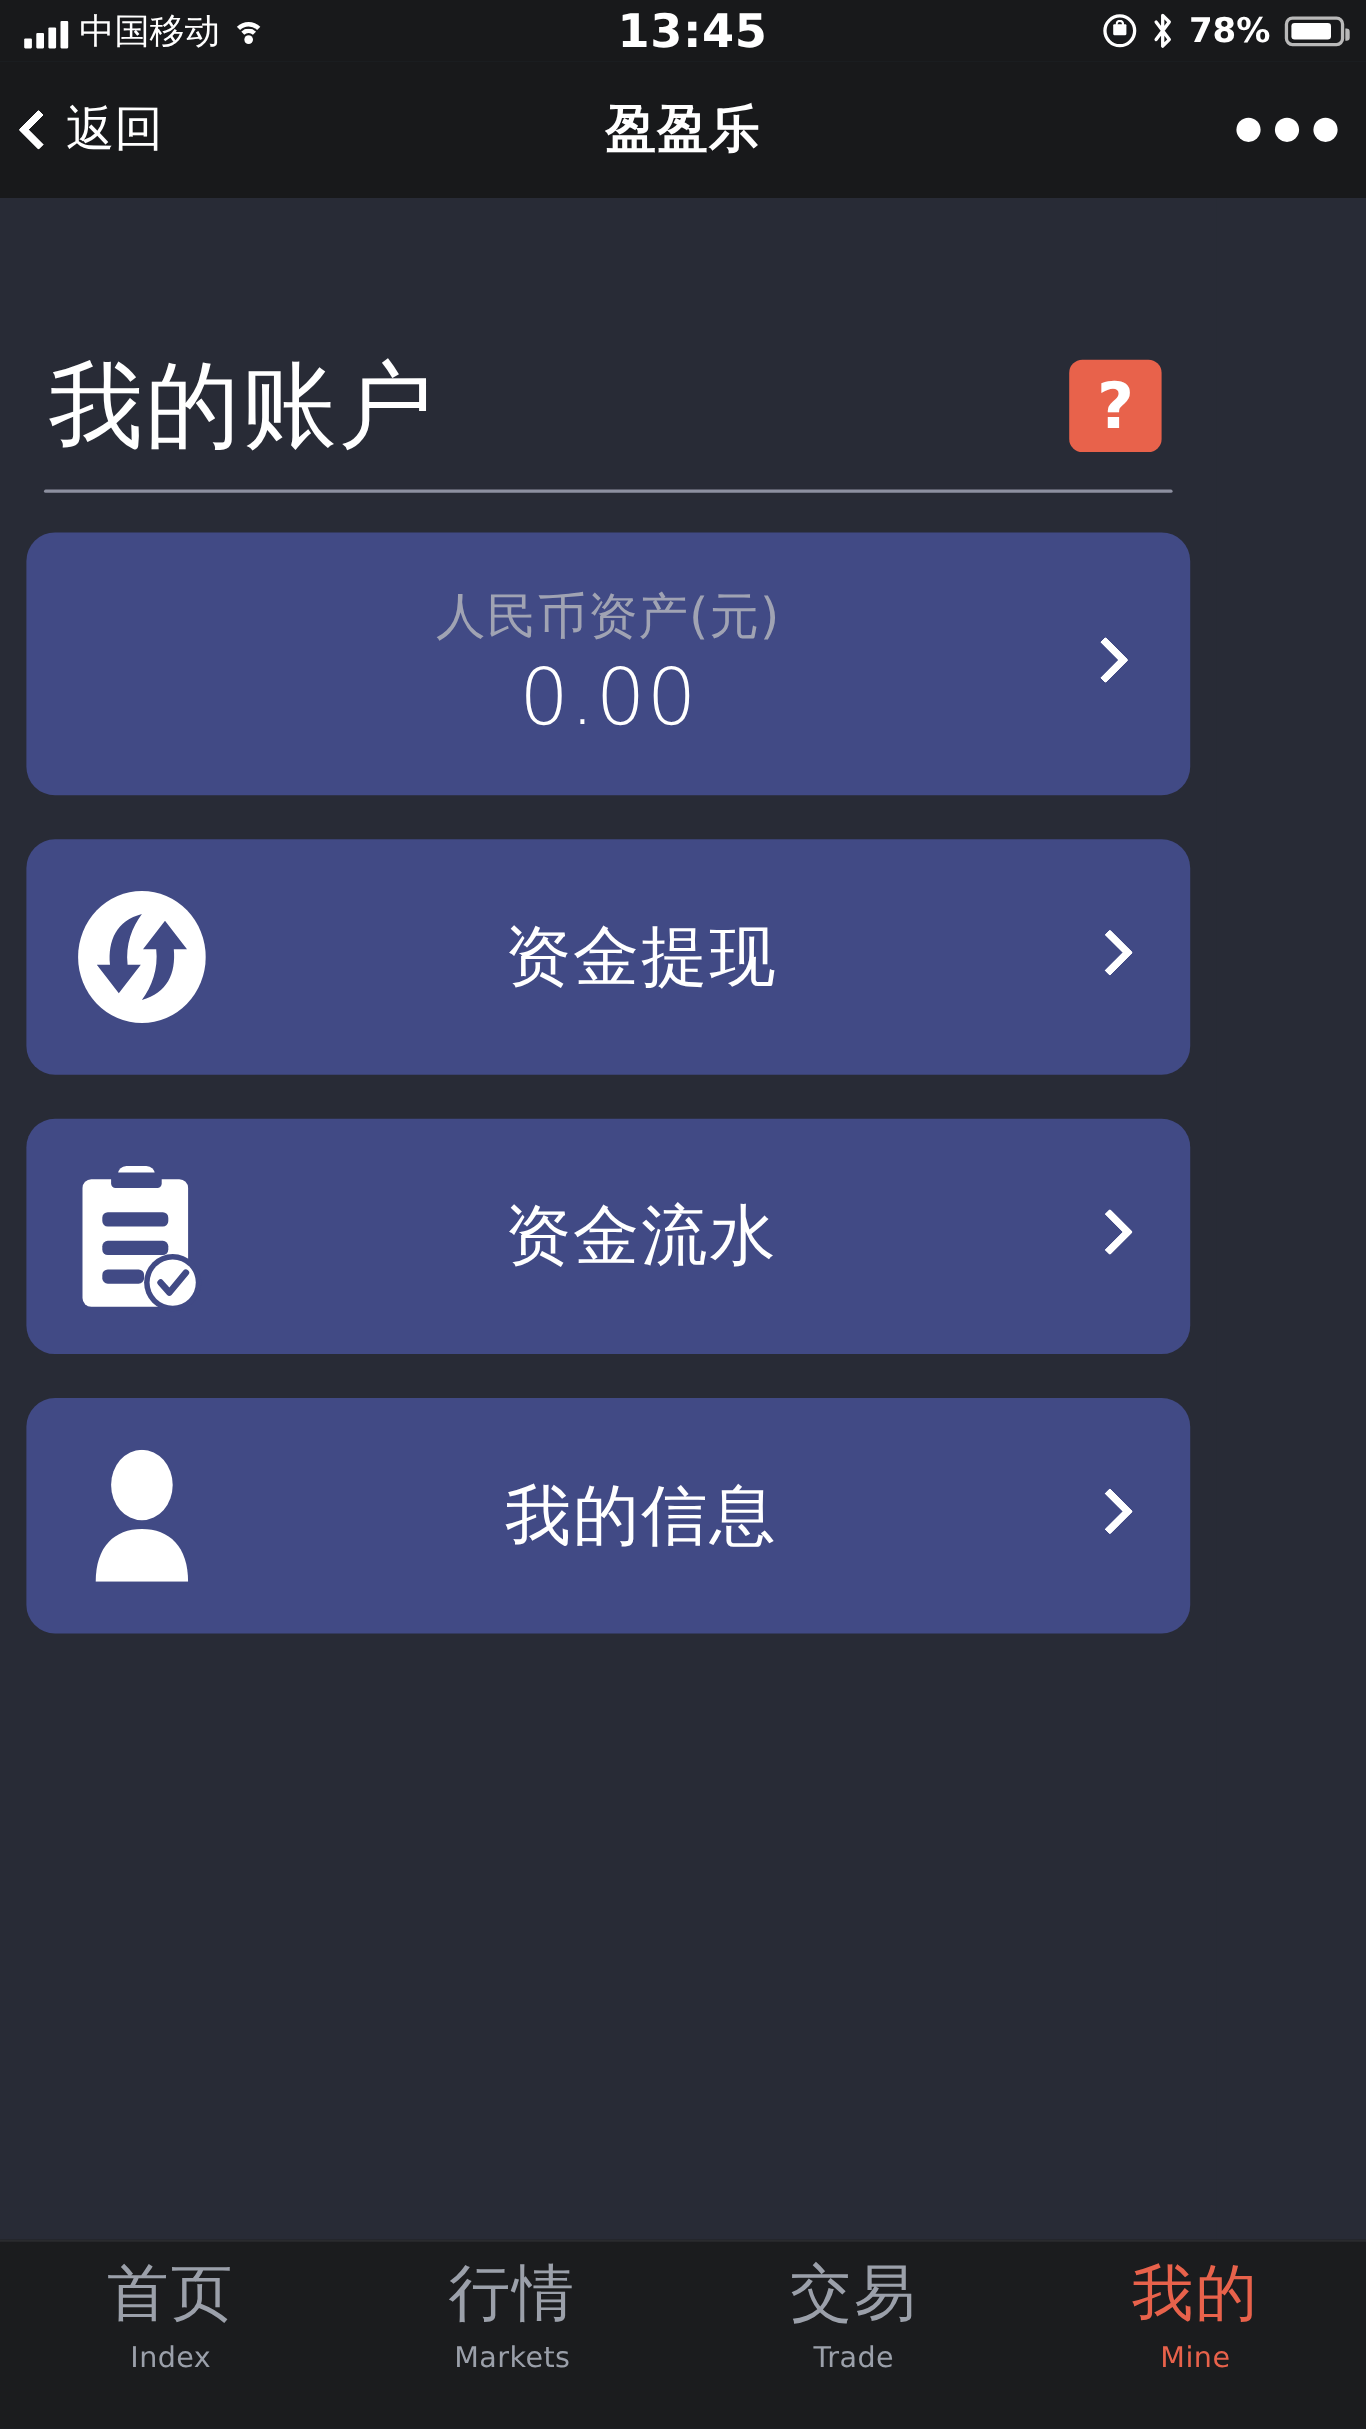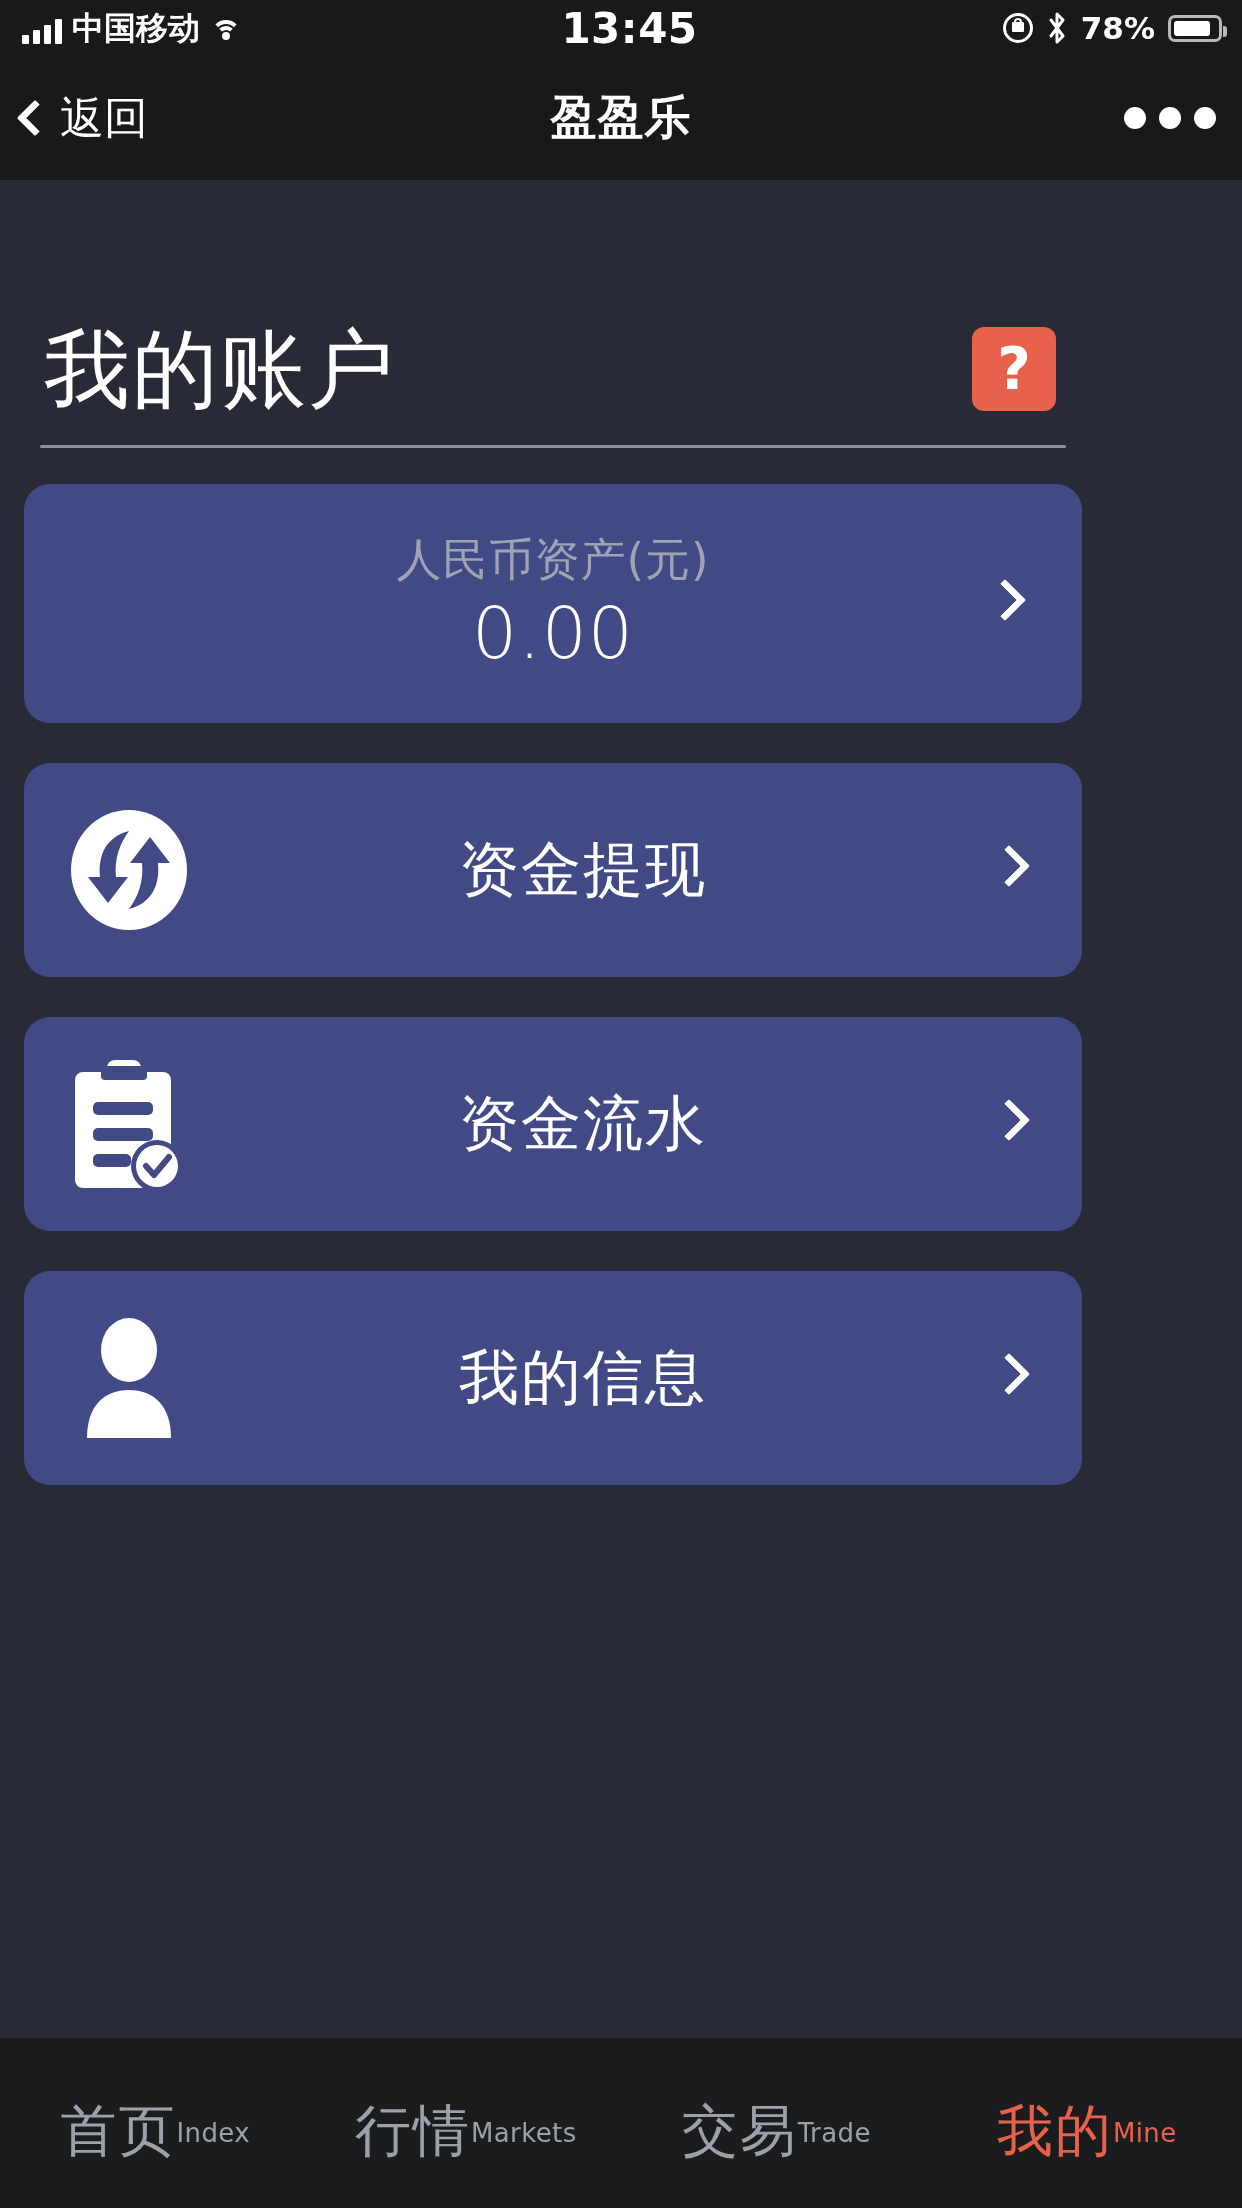--- a/index.html
+++ b/index.html
@@ -15,21 +15,21 @@
   .statusbar {
     position:absolute; top:0; left:0; width:1242px; height:56px;
     background:#18191b; color:#fff;
     display:flex; align-items:center;
   }
   .sb-left { display:flex; align-items:flex-end; gap:10px; padding-left:22px; }
   .bars { display:flex; align-items:flex-end; gap:4px; height:26px; }
   .bars i { display:block; width:7px; background:#fff; border-radius:1px; }
   .bars i:nth-child(1){height:9px}.bars i:nth-child(2){height:14px}
   .bars i:nth-child(3){height:19px}.bars i:nth-child(4){height:25px}
-  .carrier { font-size:32px; line-height:32px; font-weight:700; letter-spacing:0px; }
+  .carrier { font-size:32px; line-height:32px; font-weight:400; letter-spacing:0px; }
   .wifi { position:relative; width:32px; height:26px; }
   .wifi span {
     position:absolute; left:50%; transform:translateX(-50%);
     border:3px solid #fff; border-bottom-color:transparent;
     border-left-color:transparent; border-right-color:transparent;
     border-radius:50%;
   }
   .wifi .w1 { width:30px; height:30px; top:2px; border-width:4px; }
   .wifi .w2 { width:19px; height:19px; top:8px; border-width:4px; }
   .wifi .w3 { width:8px;  height:8px;  top:14px; border-width:4px; background:#fff; border-radius:50%; }
@@ -113,22 +113,22 @@
     transform:rotate(45deg); border-radius:2px;
   }
   .balance-card .chev { right:62px; }
 
   
   .tabbar {
     position:absolute; bottom:0; left:0; width:1242px; height:172px;
     background:#1b1c1e; display:flex; border-top:2px solid #2a2b2e;
   }
   .tab {
-    flex:1; display:flex; flex-direction:row; align-items:center;
-    justify-content:center; padding-top:16px; cursor:pointer;
+    flex:1; display:flex; flex-direction:column; align-items:center;
+    justify-content:flex-start; padding-top:16px; cursor:pointer;
   }
   .tab .cn { font-size:56px; line-height:1.15; color:#9ba0aa; letter-spacing:2px; }
   .tab .en { font-size:26px; line-height:1.6; color:#9ba0aa; margin-top:6px; letter-spacing:0.4px; }
   .tab.active .cn, .tab.active .en { color:#e8624b; }
 </style>
 </head>
 <body>
 
 <div class="phone">
 

